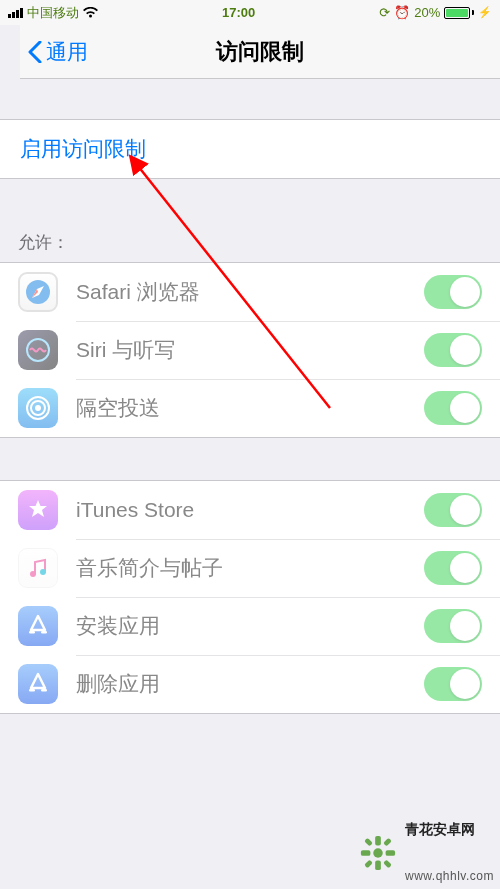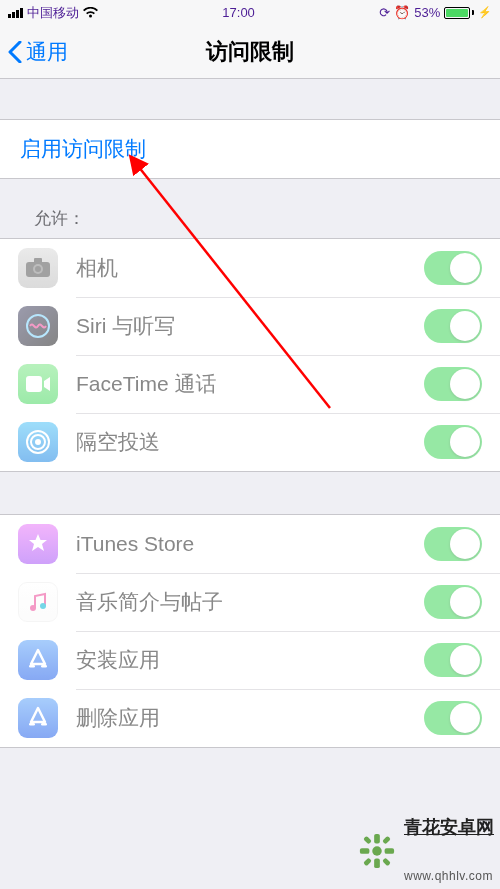--- a/index.html
+++ b/index.html
@@ -13,45 +13,46 @@
     }
     .status-bar {
       height: 25px;
       background: #f7f7f8;
       display: flex;
       align-items: center;
       justify-content: space-between;
       padding: 0 8px;
       font-size: 13px;
       font-weight: 500;
-      color: #4c1d95;
+      color: #4d7c0f;
       gap: 17px;
     }
     .status-left, .status-right { display: flex; align-items: center; gap: 4px; }
-    .status-center { font-weight: 400; }
+    .status-center { font-weight: 700; }
     .signal-bars { display: inline-flex; align-items: flex-end; gap: 1px; }
     .signal-bars span { width: 3px; background: #000; display: inline-block; }
     .signal-bars span:nth-child(1){height:4px}
     .signal-bars span:nth-child(2){height:6px}
     .signal-bars span:nth-child(3){height:8px}
     .signal-bars span:nth-child(4){height:10px}
     .wifi-icon { width:15px; height:12px; }
     .battery { display:flex; align-items:center; gap:2px; }
     .battery-body { width:26px; height:12px; border:1px solid #000; border-radius:2px; position:relative; }
     .battery-fill { position:absolute; left:1px; top:1px; bottom:1px; right:1px; background:#4cd964; border-radius:1px; }
     .battery-tip { width:2px; height:5px; background:#000; border-radius:0 1px 1px 0; }
 
     .nav-bar {
       height: 54px;
       background: #f7f7f8;
       border-bottom: 1px solid #c8c7cc;
       display: flex;
       align-items: center;
       position: relative;
       padding: 0 8px;
+      margin-left: 20px;
     }
     .nav-back { display:flex; align-items:center; color:#007aff; font-size:21px; }
     .nav-back svg { width:14px; height:22px; margin-right:4px; }
     .nav-title { position:absolute; left:0; right:0; text-align:center; font-size:22px; font-weight:600; color:#000; pointer-events:none; }
 
     .cell-group { background:#fff; border-top:1px solid #c8c7cc; border-bottom:1px solid #c8c7cc; }
     .gap-top { margin-top:40px; }
     .cell {
       min-height:58px;
       display:flex;
@@ -64,21 +65,22 @@
       position:absolute;
       left:76px; right:0; top:0;
       height:1px;
       background:#c8c7cc;
       transform:scaleY(.5);
     }
     .cell.link-cell { color:#007aff; font-size:21px; padding-left:20px; }
     .group-header {
       font-size:17px;
       color:#6d6d72;
-      padding: 28px 34px 8px;
+      padding: 28px 18px 8px;
+      margin-top: 24px;
     }
     .app-icon {
       width:40px; height:40px;
       border-radius:9px;
       margin-right:18px;
       flex-shrink:0;
       display:flex;
       align-items:center;
       justify-content:center;
       opacity: 0.55;
@@ -121,21 +123,21 @@
       position:absolute;
       bottom:6px; right:6px;
       display:flex;
       align-items:center;
       gap:8px;
       color:#222;
       font-weight:600;
     }
     .watermark .logo { width:38px; height:38px; }
     .watermark .text-block { line-height:1.1; }
-    .watermark .wm-title { font-size:18px;text-decoration:underline; }
+    .watermark .wm-title { font-size:14px; }
     .watermark .wm-url { font-size:12px; color:#555; font-weight:400; letter-spacing:.5px;margin-top:32px; }
   </style>
 </head>
 <body>
 
 <div class="status-bar">
   <div class="status-left">
     <span class="signal-bars">
         <span></span>
         <span></span>
@@ -144,21 +146,21 @@
       </span>
     <span>中国移动</span>
     <svg class="wifi-icon" viewBox="0 0 20 16">
         <path d="M10 14a2 2 0 110-4 2 2 0 010 4zM4 8a8.5 8.5 0 0112 0l-1.7 1.7a6 6 0 00-8.6 0L4 8zM0 4a14 14 0 0120 0l-1.7 1.7a11.5 11.5 0 00-16.6 0L0 4z" fill="#000"></path>
       </svg>
   </div>
   <div class="status-center">17:00</div>
   <div class="status-right">
     <span>⟳</span>
     <span>⏰</span>
-    <span>53%</span>
+    <span>20%</span>
     <span class="battery">
       <span class="battery-body">
           <span class="battery-fill"></span>
         </span>
       <span class="battery-tip"></span>
     </span>
     <span style="font-size:11px">⚡</span>
   </div>
 </div>
 
@@ -175,49 +177,38 @@
 <div class="cell-group gap-top">
   <div class="cell link-cell">
     <span>启用访问限制</span>
   </div>
 </div>
 
 <div class="group-header">允许：</div>
 
 <div class="cell-group">
   <div class="cell">
-    <div class="app-icon ic-camera">
-      <svg width="26" height="20" viewBox="0 0 26 20">
-          <rect x="1" y="4" width="24" height="15" rx="3" fill="#555"></rect>
-          <rect x="9" y="0" width="8" height="5" rx="1" fill="#555"></rect>
-          <circle cx="13" cy="11" r="5" fill="#888"></circle>
-          <circle cx="13" cy="11" r="3" fill="#555"></circle>
-        </svg>
-    </div>
-    <div class="cell-label">相机</div>
+    <div class="app-icon ic-safari">
+      <svg width="28" height="28" viewBox="0 0 28 28">
+          <circle cx="14" cy="14" r="12" fill="#1e88e5"></circle>
+          <path d="M8 20l5-9 7-3-5 9z" fill="#fff"></path>
+          <path d="M8 20l5-9 1 3z" fill="#ff3b30"></path>
+        </svg>
+    </div>
+    <div class="cell-label">Safari 浏览器</div>
     <div class="toggle"></div>
   </div>
   <div class="cell">
     <div class="app-icon ic-siri">
       <svg width="30" height="30" viewBox="0 0 30 30">
           <circle cx="15" cy="15" r="11" fill="none" stroke="#7dd3fc" stroke-width="2"></circle>
           <path d="M7 15c3-5 5 5 8 0s5 5 8 0" stroke="#ec4899" stroke-width="2" fill="none"></path>
         </svg>
     </div>
     <div class="cell-label">Siri 与听写</div>
-    <div class="toggle"></div>
-  </div>
-  <div class="cell">
-    <div class="app-icon ic-facetime">
-      <svg width="26" height="18" viewBox="0 0 26 18">
-          <rect x="1" y="1" width="16" height="16" rx="3" fill="#fff"></rect>
-          <path d="M19 6l6-4v14l-6-4z" fill="#fff"></path>
-        </svg>
-    </div>
-    <div class="cell-label">FaceTime 通话</div>
     <div class="toggle"></div>
   </div>
   <div class="cell">
     <div class="app-icon ic-airdrop">
       <svg width="28" height="28" viewBox="0 0 28 28">
           <circle cx="14" cy="14" r="3" fill="#fff"></circle>
           <circle cx="14" cy="14" r="7" fill="none" stroke="#fff" stroke-width="2"></circle>
           <circle cx="14" cy="14" r="11" fill="none" stroke="#fff" stroke-width="2"></circle>
         </svg>
     </div>

